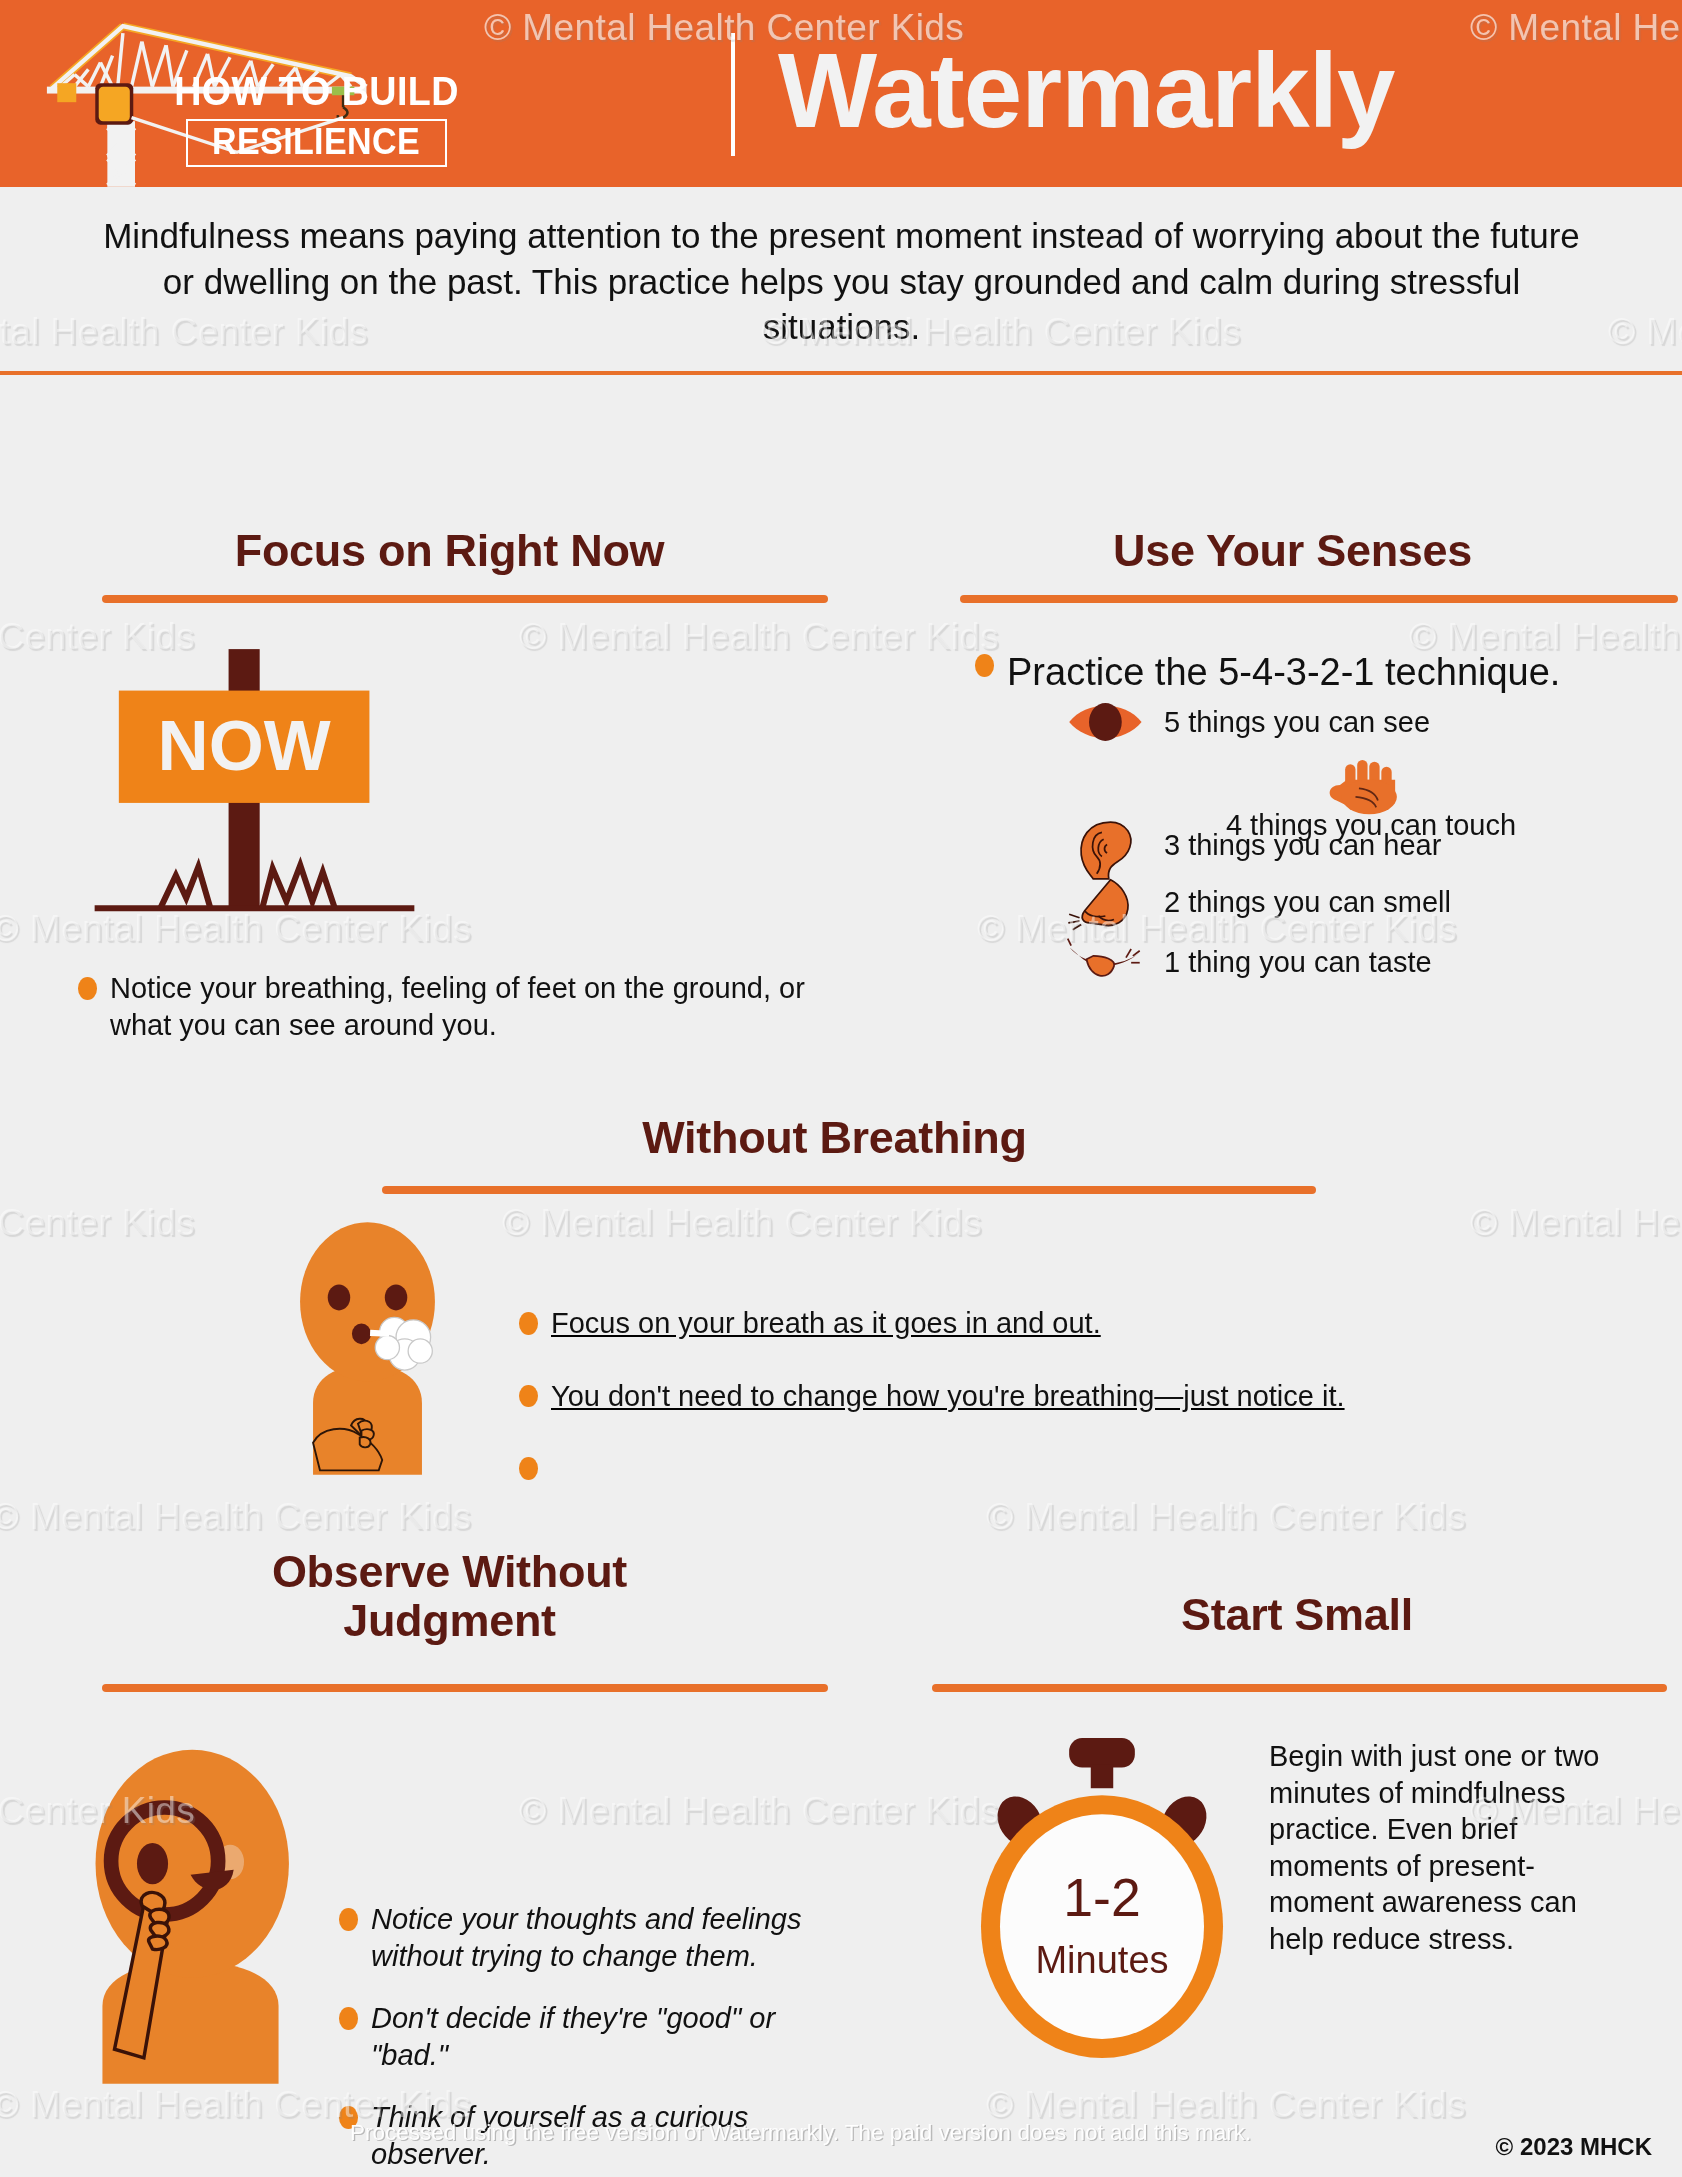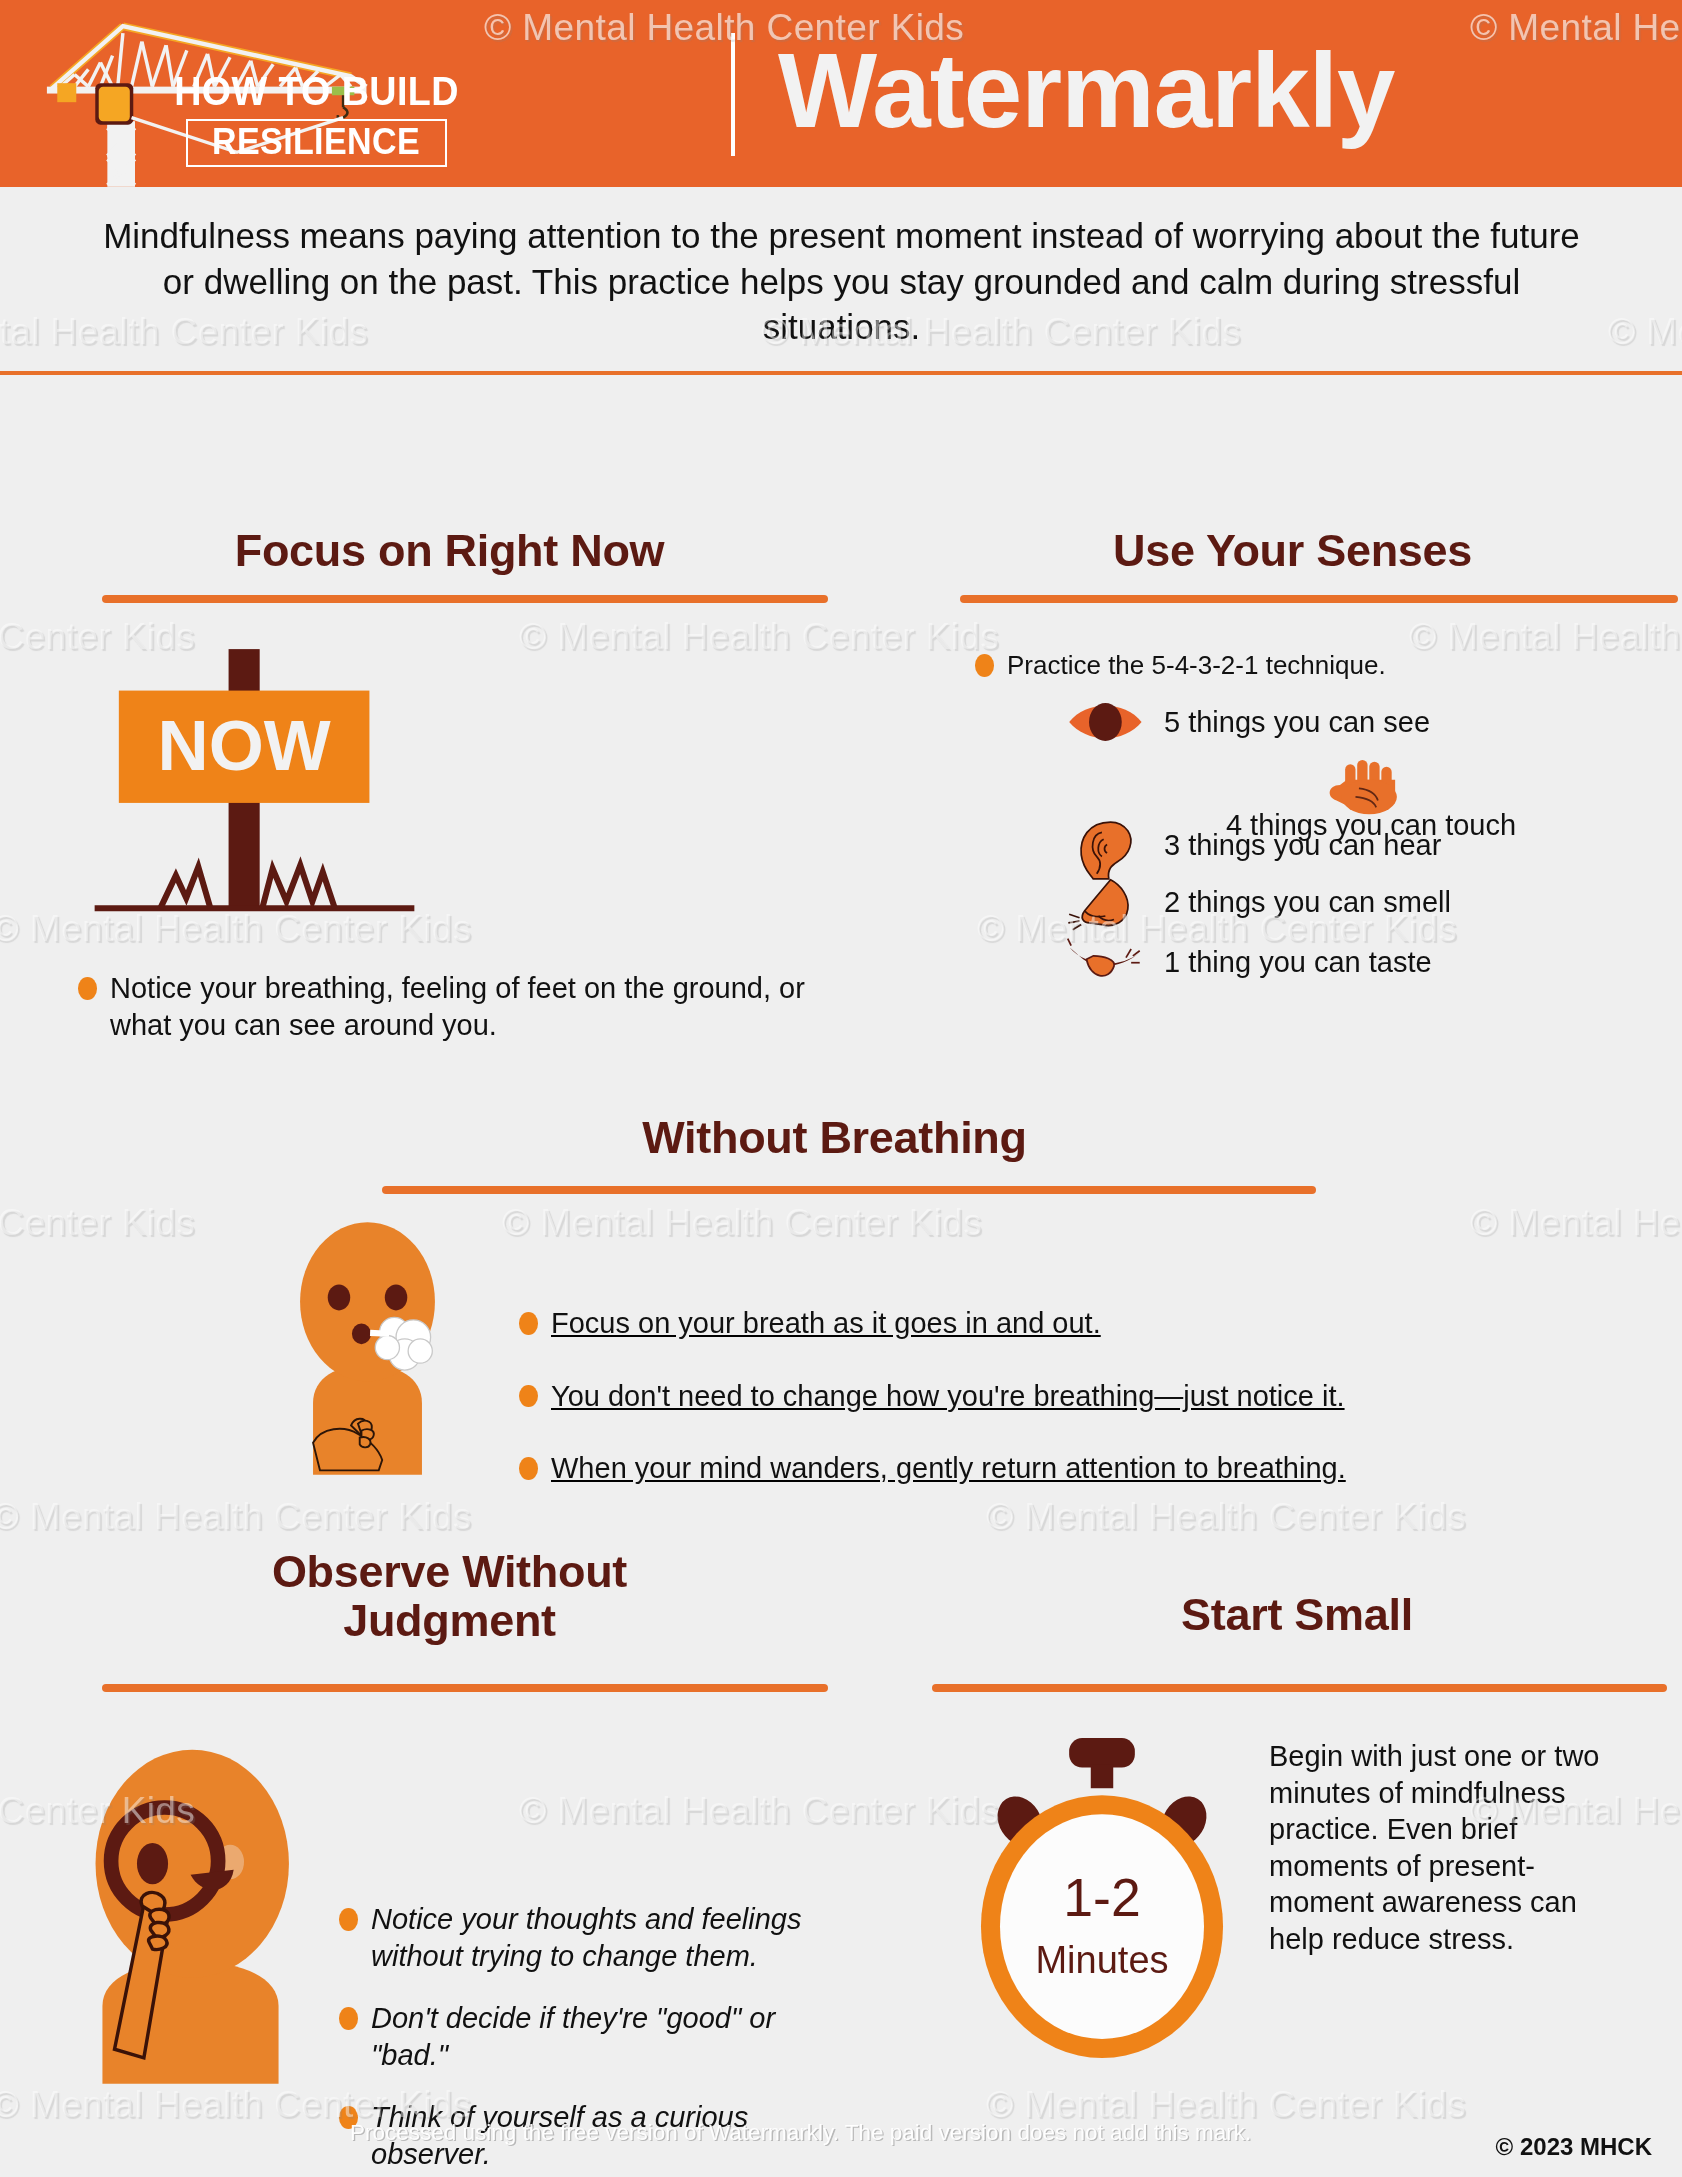--- a/index.html
+++ b/index.html
@@ -213,21 +213,21 @@
       <span class="bl-txt">Notice your breathing, feeling of feet on the ground, or what you can see around you.</span>
     </div>
   </div>
 
   <div class="sec-title" style="left:951px; top:527px; width:683px;">Use Your Senses</div>
   <div class="sec-rule" style="left:960px; top:595px; width:718px;"></div>
 
   <div class="bullet-list" style="left:975px; top:649px; width:709px;">
     <div class="bl-item">
       <span class="dot" style="margin-top:5.2px;"></span>
-      <span class="bl-txt" style="font-size:26px;">Practice the 5-4-3-2-1 technique.</span>
+      <span class="bl-txt" style="font-size:38px;">Practice the 5-4-3-2-1 technique.</span>
     </div>
   </div>
 
   <div style="position:absolute; left:1064px; top:695px; width:614px; z-index:10;">
 
     <div class="sense-row" style="height:54px;">
       <span class="sense-icon">
         <svg viewBox="0 0 116 58" width="100" height="50">
           <path d="M6 29 C26 4 70 4 90 29 C70 54 26 54 6 29 Z" fill="#e8632a"></path>
           <ellipse cx="48" cy="29" rx="19" ry="22" fill="#5c1a12"></ellipse>
@@ -341,21 +341,20 @@
     <div class="bl-item" style="margin-bottom:36px;">
       <span class="dot"></span>
       <span class="bl-txt">Focus on your breath as it goes in and out.</span>
     </div>
     <div class="bl-item" style="margin-bottom:36px;">
       <span class="dot"></span>
       <span class="bl-txt">You don't need to change how you're breathing—just notice it.</span>
     </div>
     <div class="bl-item">
       <span class="dot"></span>
-      <span class="bl-txt">When your mind wanders, gently return attention to breathing.</span>
     </div>
   </div>
 
   <div class="sec-title" style="left:69px; top:1548px; width:761px;">
     <div>Observe Without</div>
     <div>Judgment</div>
   </div>
   <div class="sec-rule" style="left:102px; top:1684px; width:726px;"></div>
 
   <div style="position:absolute; left:61px; top:1721px; width:259px; height:363px; z-index:10;">

